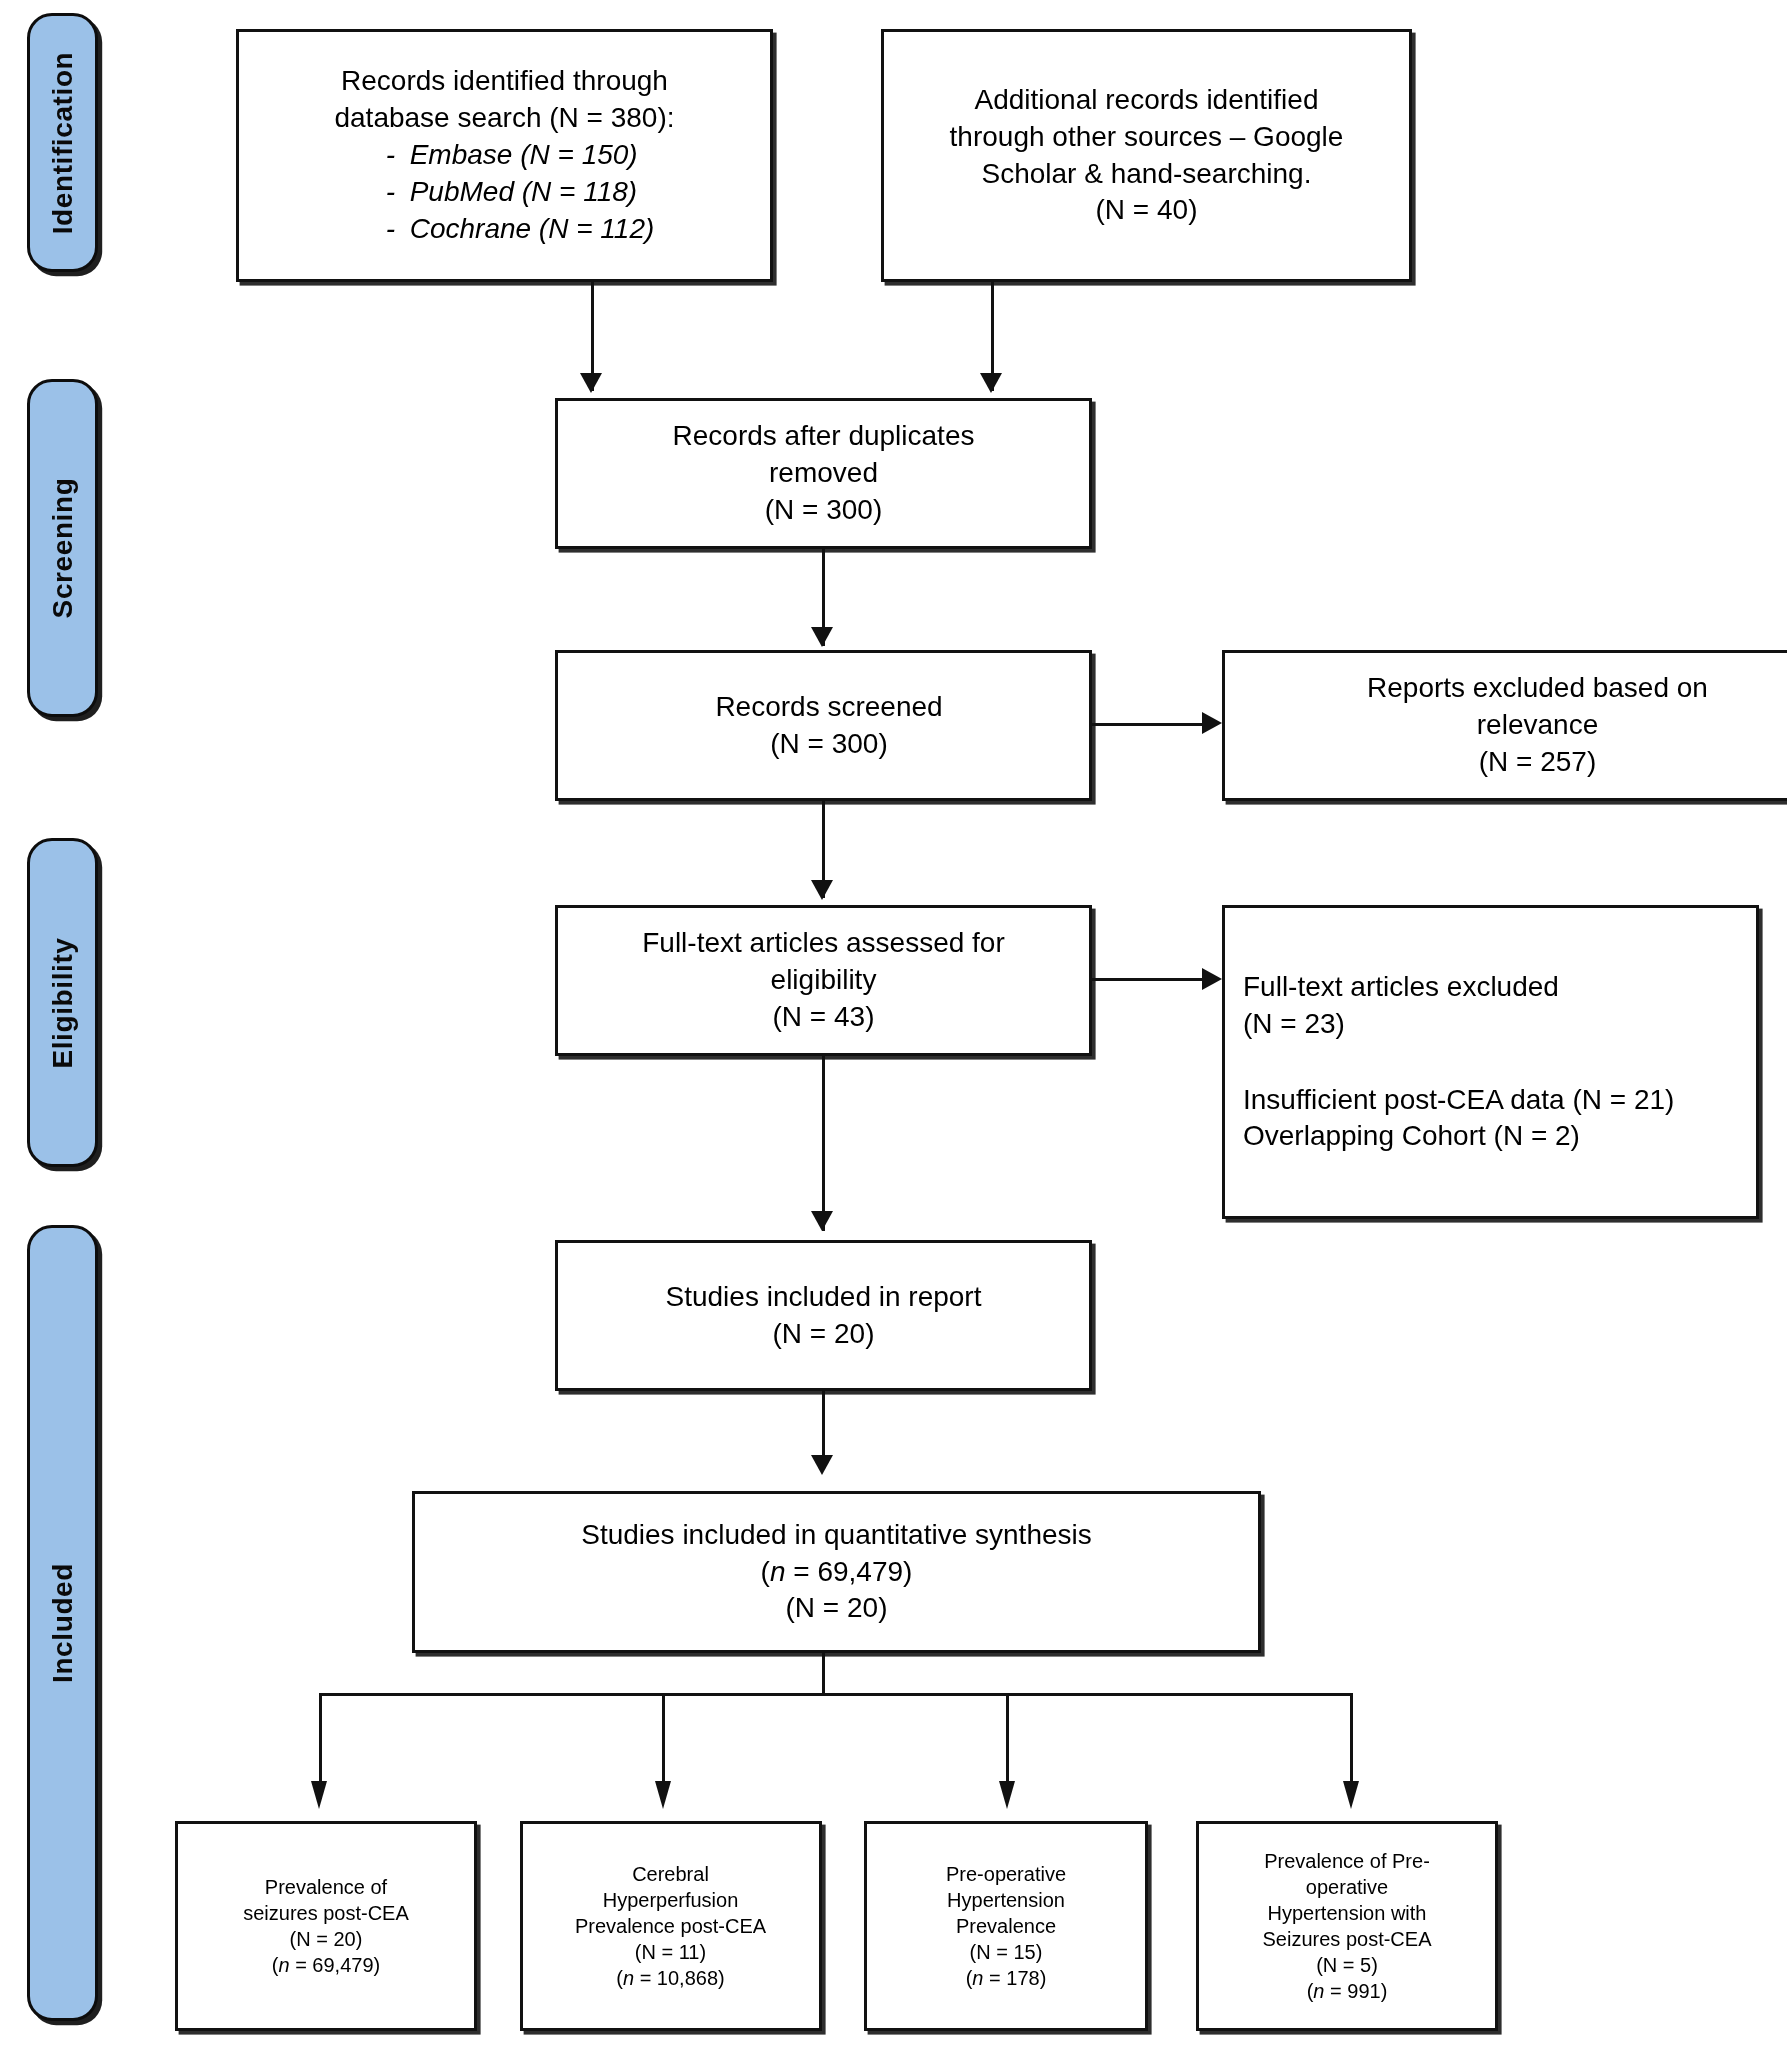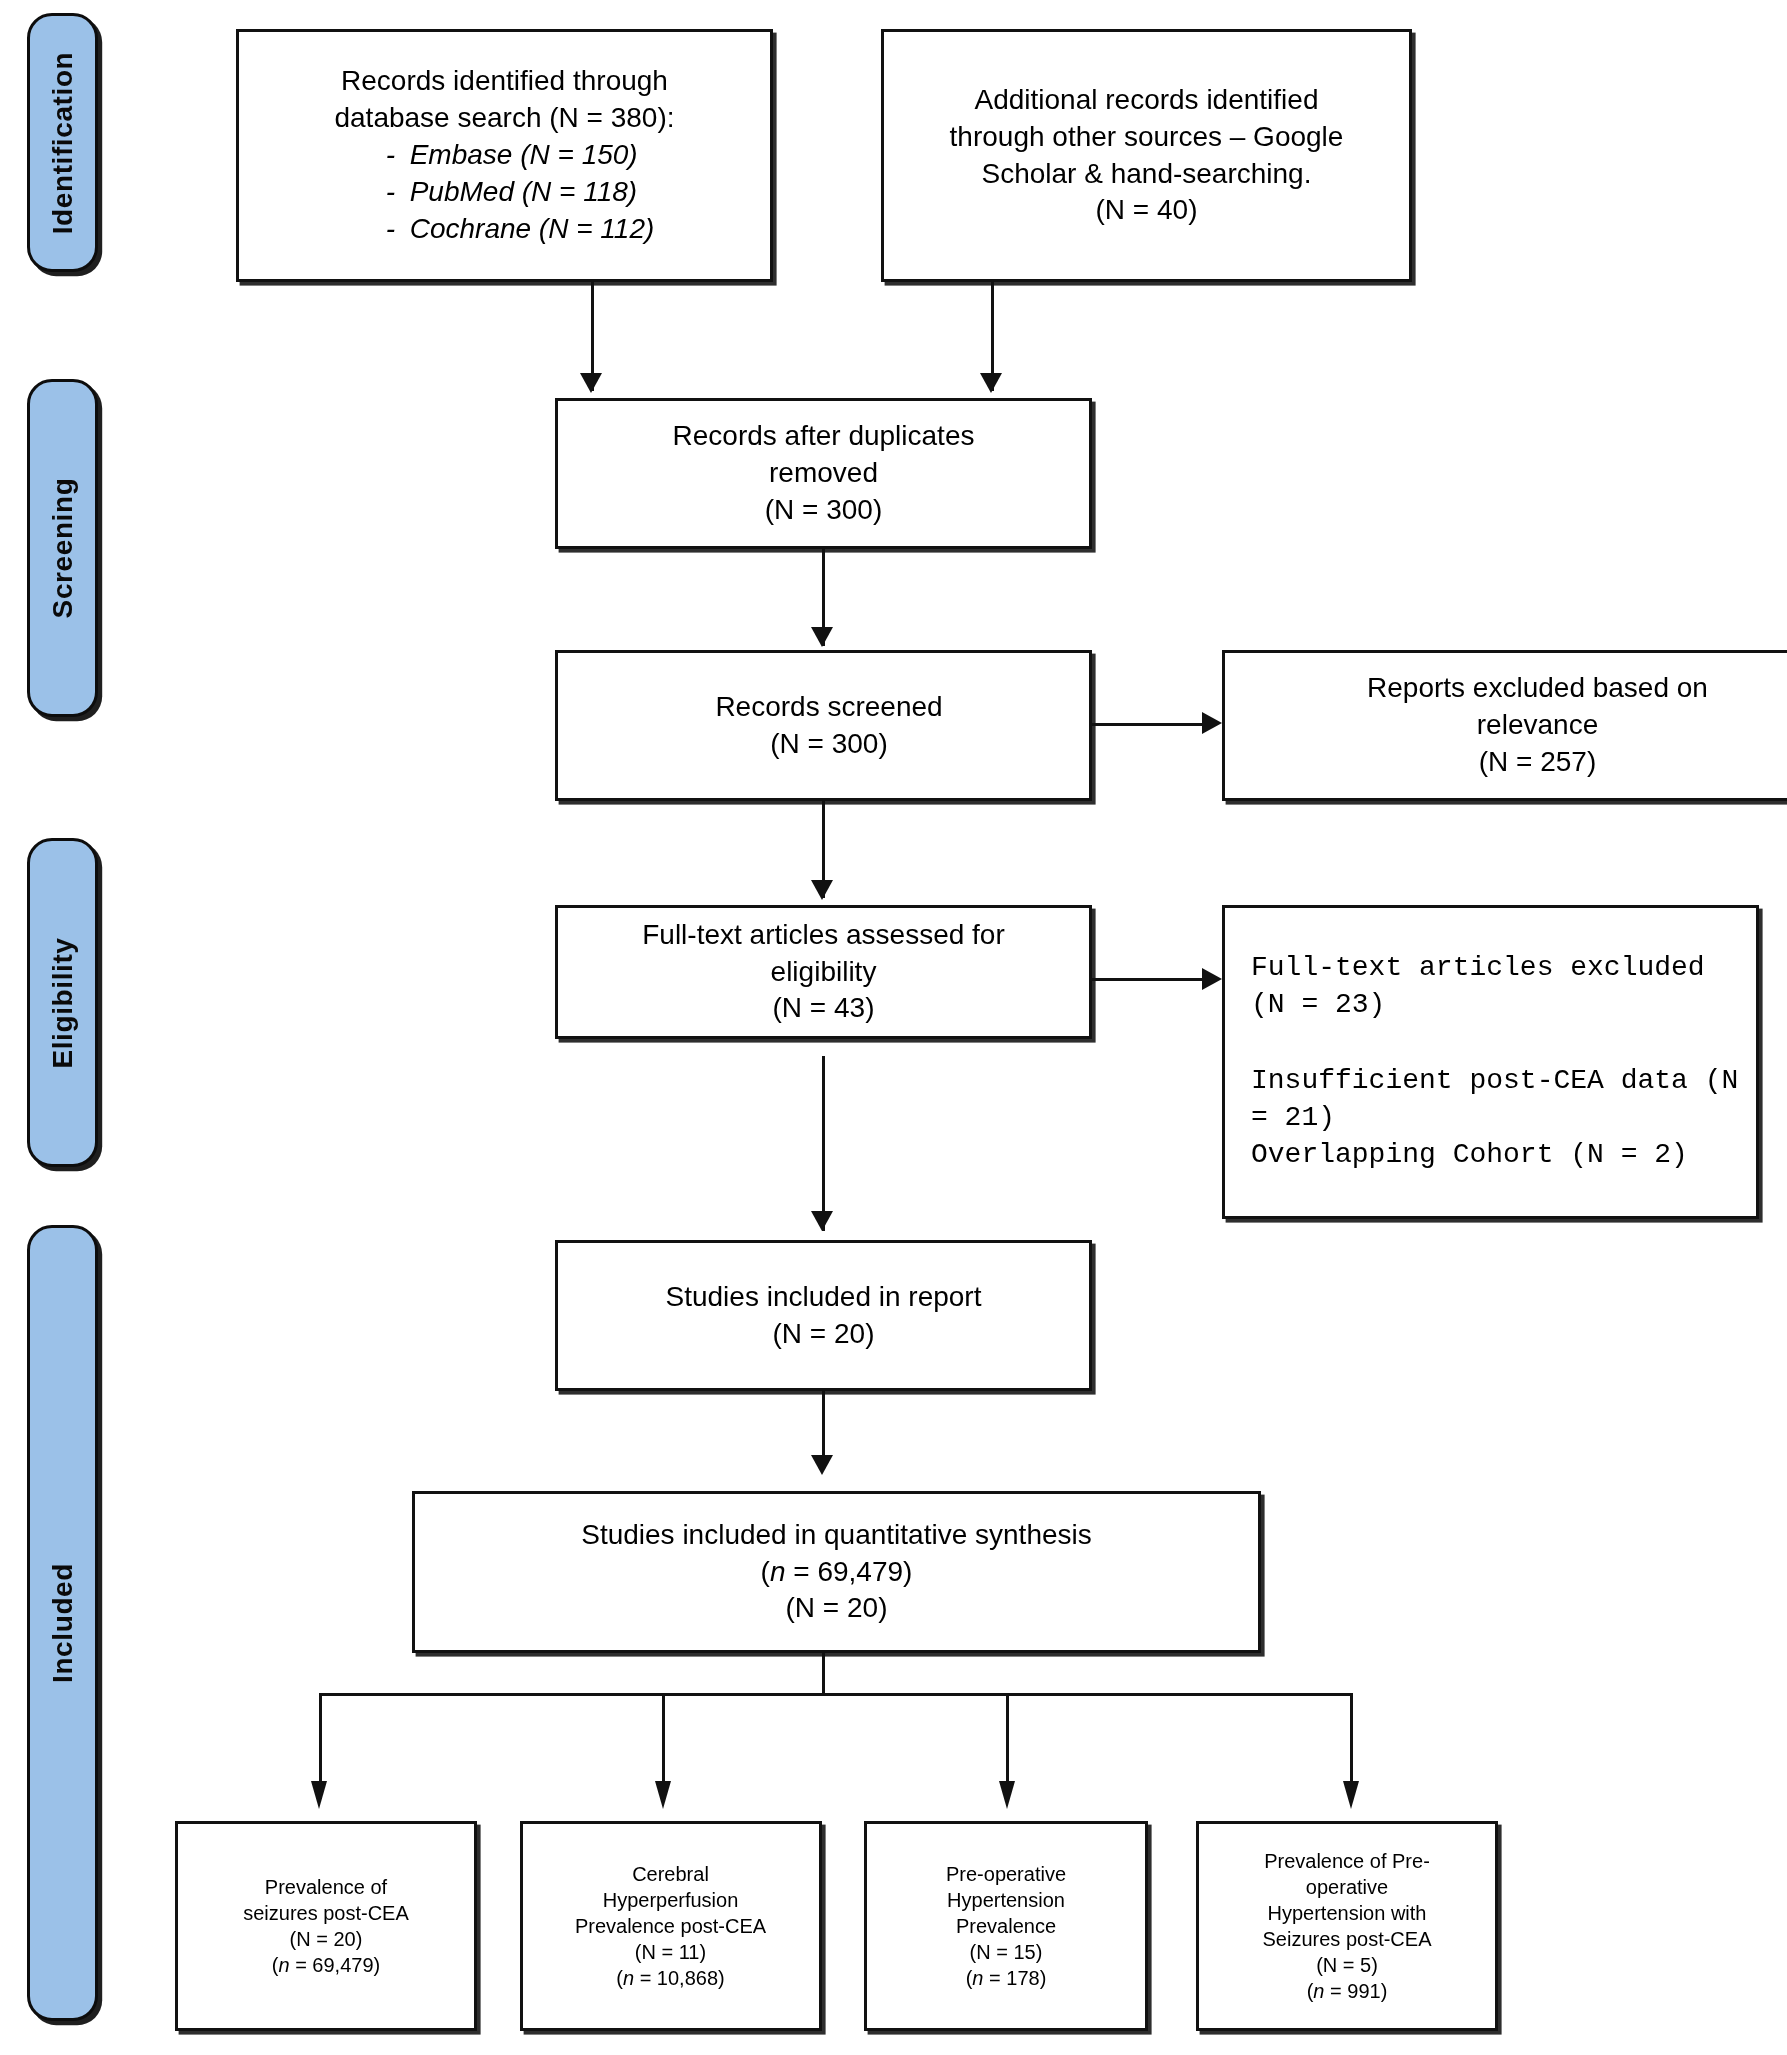--- a/index.html
+++ b/index.html
@@ -53,22 +53,21 @@
     text-align: center;
     color: #000000;
     font-size: 28px;
     line-height: 1.32;
     padding: 6px 11px;
   }
   .fbox .inner { width: 100%; }
   .fbox.left-align {
     justify-content: flex-start;
     text-align: left;
-    padding-left: 26px;
-    font-family: Liberation Mono, monospace;
+    padding-left: 18px;
   }
   .fbox.left-align .inner { width: 100%; text-align: left; }
 
   .fbox.small { font-size: 20px; line-height: 1.30; }
 
   .bullets {
     display: block;
     text-align: left;
     margin: 0 auto;
     width: fit-content;
@@ -187,21 +186,21 @@
     <div class="inner">
       <div>Reports excluded based on</div>
       <div>relevance</div>
       <div>(N = 257)</div>
     </div>
   </div>
 
   <div class="vline" style="left:822px; top:801px; height:97px;"></div>
   <div class="arrow-down" style="left:811px; top:880px;"></div>
 
-  <div class="fbox" style="left:555px; top:905px; width:537px; height:134px;">
+  <div class="fbox" style="left:555px; top:905px; width:537px; height:151px;">
     <div class="inner">
       <div>Full-text articles assessed for</div>
       <div>eligibility</div>
       <div>(N = 43)</div>
     </div>
   </div>
 
   <div class="hline" style="left:1092px; top:978px; width:115px;"></div>
   <div class="arrow-right" style="left:1202px; top:968px;"></div>
 

